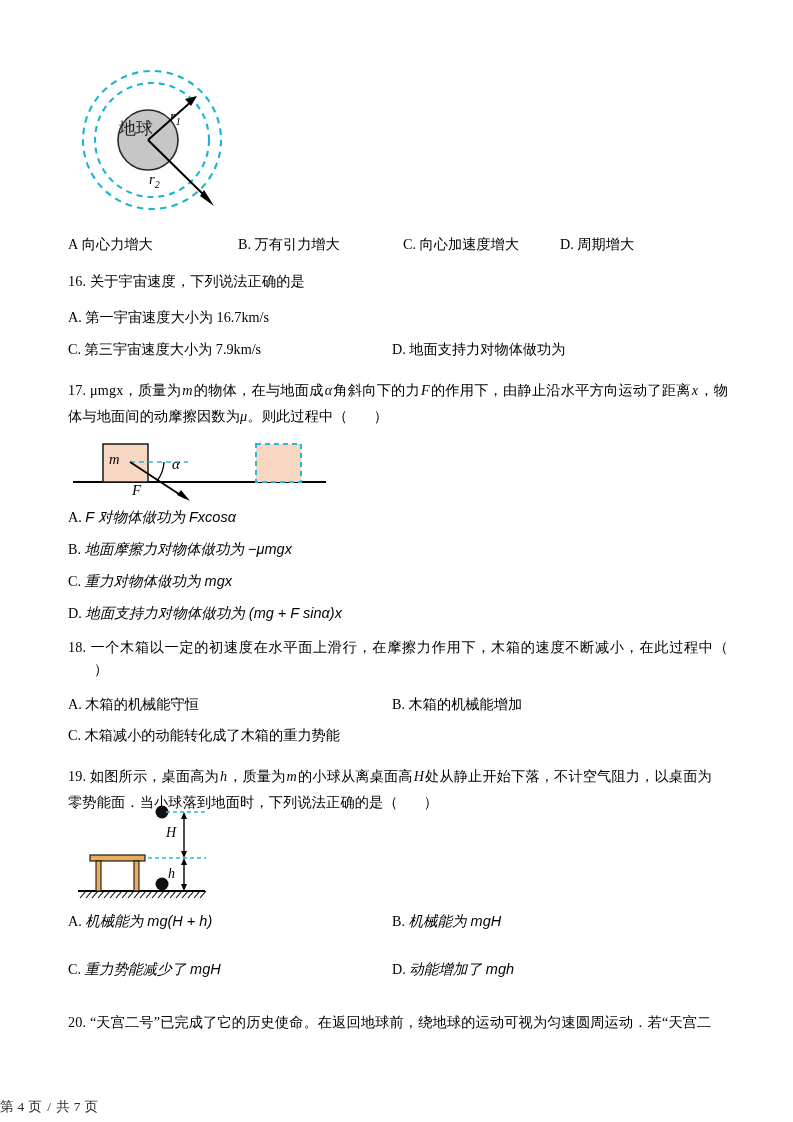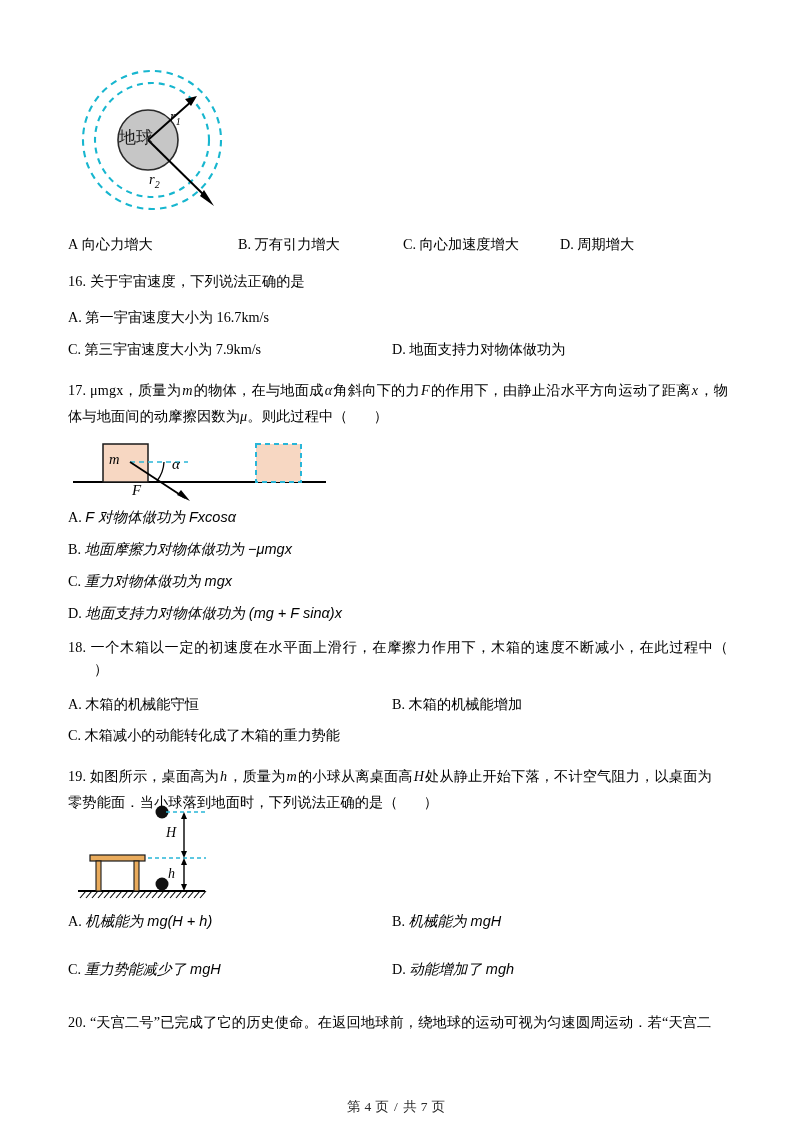--- a/index.html
+++ b/index.html
@@ -76,21 +76,21 @@
 
   
   .fig { position: relative; }
 
   
   .footer {
     position: absolute;
     left: 0;
     top: 1098px;
     width: 793px;
-    text-align: center;
+    text-align: left;
     font-size: 13.5px;
     color: #2b2b2b;
     font-family: "Liberation Serif", serif;
     letter-spacing: 1px;
   }
   .footer .pn { padding: 0 3px; }
 
   .sp { display: inline-block; width: 26px; }
 </style>
 </head>
@@ -107,21 +107,21 @@
 
       <circle cx="76" cy="95" r="30" fill="#c6c6c6" stroke="#2a2a2a" stroke-width="1.6"></circle>
 
       <line x1="76" y1="95" x2="121" y2="55" stroke="#000" stroke-width="2"></line>
       <polygon points="125,51 113,54 119,61" fill="#000"></polygon>
 
       <line x1="76" y1="95" x2="137" y2="155" stroke="#000" stroke-width="2"></line>
       <polygon points="142,161 128,151 132,145" fill="#000"></polygon>
     </svg>
     
-    <div style="position:absolute; left:47px; top:81px; font-size:17px; font-family:'Liberation Sans',sans-serif; color:#1a1a1a; letter-spacing:0px;">
+    <div style="position:absolute; left:47px; top:72px; font-size:17px; font-family:'Liberation Sans',sans-serif; color:#1a1a1a; letter-spacing:0px;">
       <span>地球</span>
     </div>
     
     <div style="position:absolute; left:98px; top:63px; font-size:14.5px; font-style:italic; font-family:Liberation Serif, serif;">
       <span>r</span><sub style="font-size:10px;">1</sub>
     </div>
     
     <div style="position:absolute; left:77px; top:126px; font-size:14.5px; font-style:italic; font-family:'Liberation Serif',serif;">
       <span>r</span><sub style="font-size:10px;">2</sub>
     </div>

